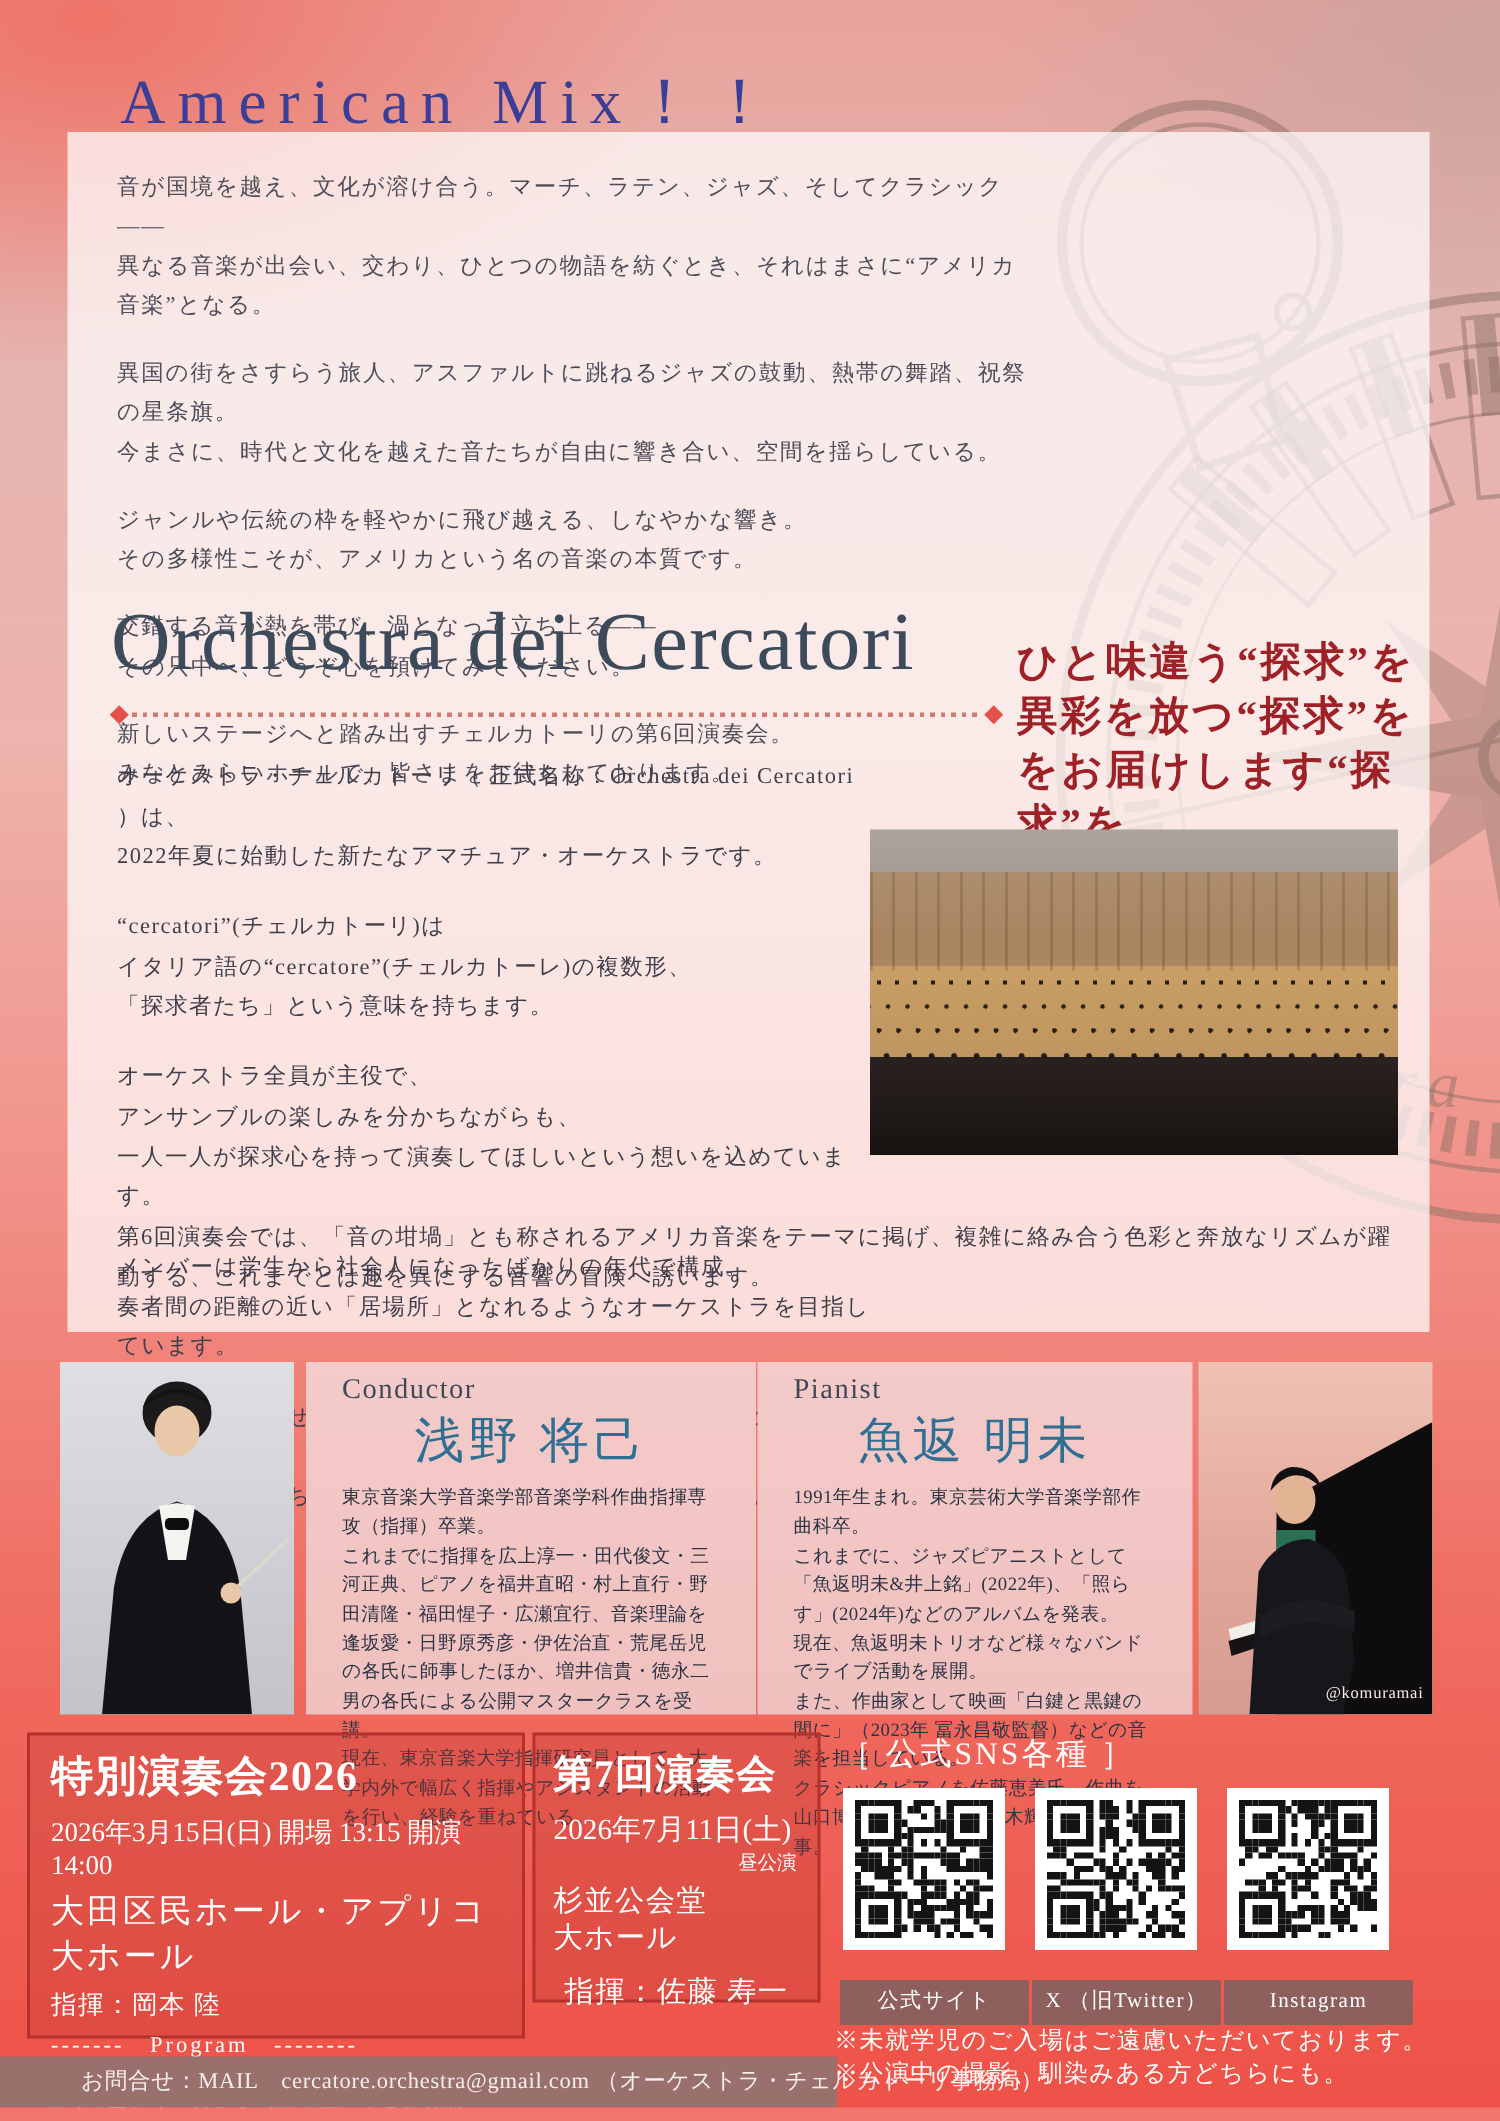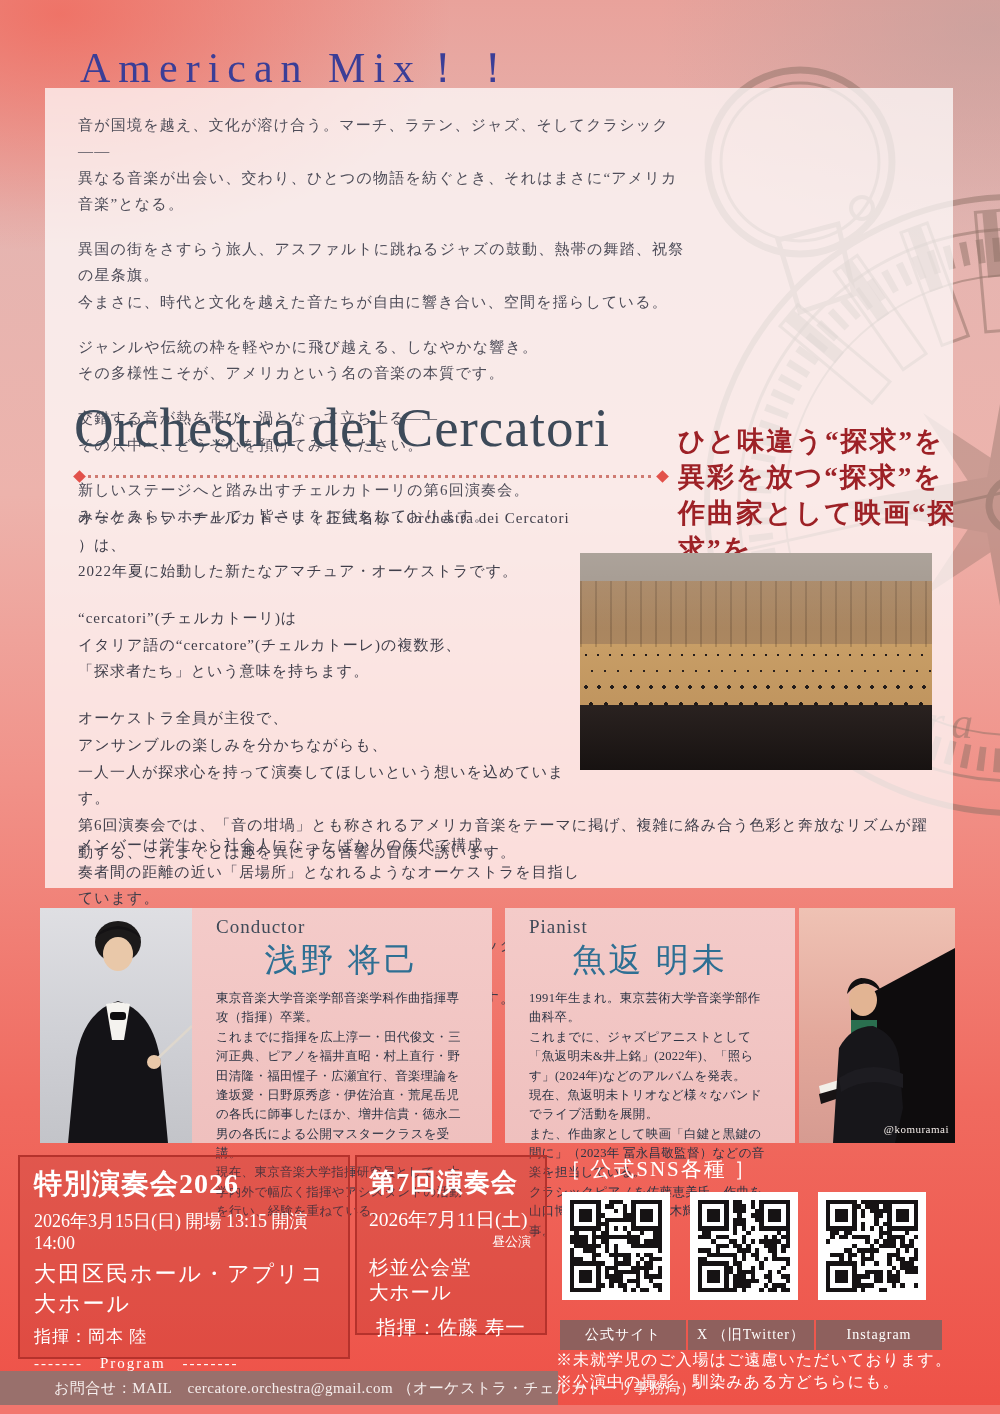--- a/index.html
+++ b/index.html
@@ -40,21 +40,21 @@
       linear-gradient(180deg,#9f948a 0%,#9f948a 13%,#a5825f 13%,#ab8760 42%,#c89e66 42%,#c0955f 70%,#2a2220 70%,#171211 100%);
   }
   
   .photo{position:absolute;top:908px;height:235px;overflow:hidden;}
   .conductor-photo{left:40px;width:156px;background:linear-gradient(180deg,#dfdfe3 0%,#cfd0d5 55%,#c3c4c9 100%);}
   .pianist-photo{left:799px;width:156px;background:linear-gradient(180deg,#efc2b4 0%,#e3a89b 55%,#d69b91 100%);}
   .photo svg{position:absolute;left:0;top:0;}
   .credit{position:absolute;right:6px;bottom:8px;color:#f3ece8;font-size:11px;letter-spacing:.5px;}
   .card{position:absolute;top:908px;height:235px;box-sizing:border-box;padding:8px 24px;
     background:linear-gradient(180deg,#f4cbc9 0%,#efc0be 100%);}
-  .card1{left:192px;width:300px;}
+  .card1{left:204px;width:300px;}
   .card2{left:505px;width:290px;}
   .role{font-size:19px;color:#3f4a58;letter-spacing:1px;}
   .pname{font-size:33px;font-weight:normal;color:#2e6f93;letter-spacing:3px;text-align:center;margin:0 0 6px;}
   .bio{font-size:12.5px;line-height:1.55;color:#2c3444;white-space:pre-line;letter-spacing:.3px;}
   
   .box{position:absolute;box-sizing:border-box;border:2px solid #b5322c;background:rgba(186,50,44,.28);color:#fff;}
   .box-special{left:18px;top:1155px;width:332px;height:204px;padding:8px 14px;}
   .box-special h3{margin:0 0 6px;font-size:28px;letter-spacing:1px;}
   .b-date{font-size:18px;margin-bottom:5px;}
   .b-venue{font-size:22px;letter-spacing:2px;margin-bottom:6px;}
@@ -160,21 +160,21 @@
 
   <div class="divider">
     <span class="dia"></span>
     <span class="dots"></span>
     <span class="dia"></span>
   </div>
 
   <div class="slogans">
     <div>ひと味違う“探求”を</div>
     <div>異彩を放つ“探求”を</div>
-    <div>作曲家として映画“探求”を</div>
+    <div>をお届けします“探求”を</div>
   </div>
 
   <div class="about">
     <p>オーケストラ・チェルカトーリ（ 正式名称：Orchestra dei Cercatori ）は、
 2022年夏に始動した新たなアマチュア・オーケストラです。</p>
     <p>“cercatori”(チェルカトーリ)は
 イタリア語の“cercatore”(チェルカトーレ)の複数形、
 「探求者たち」という意味を持ちます。</p>
     <p>オーケストラ全員が主役で、
 アンサンブルの楽しみを分かちながらも、

